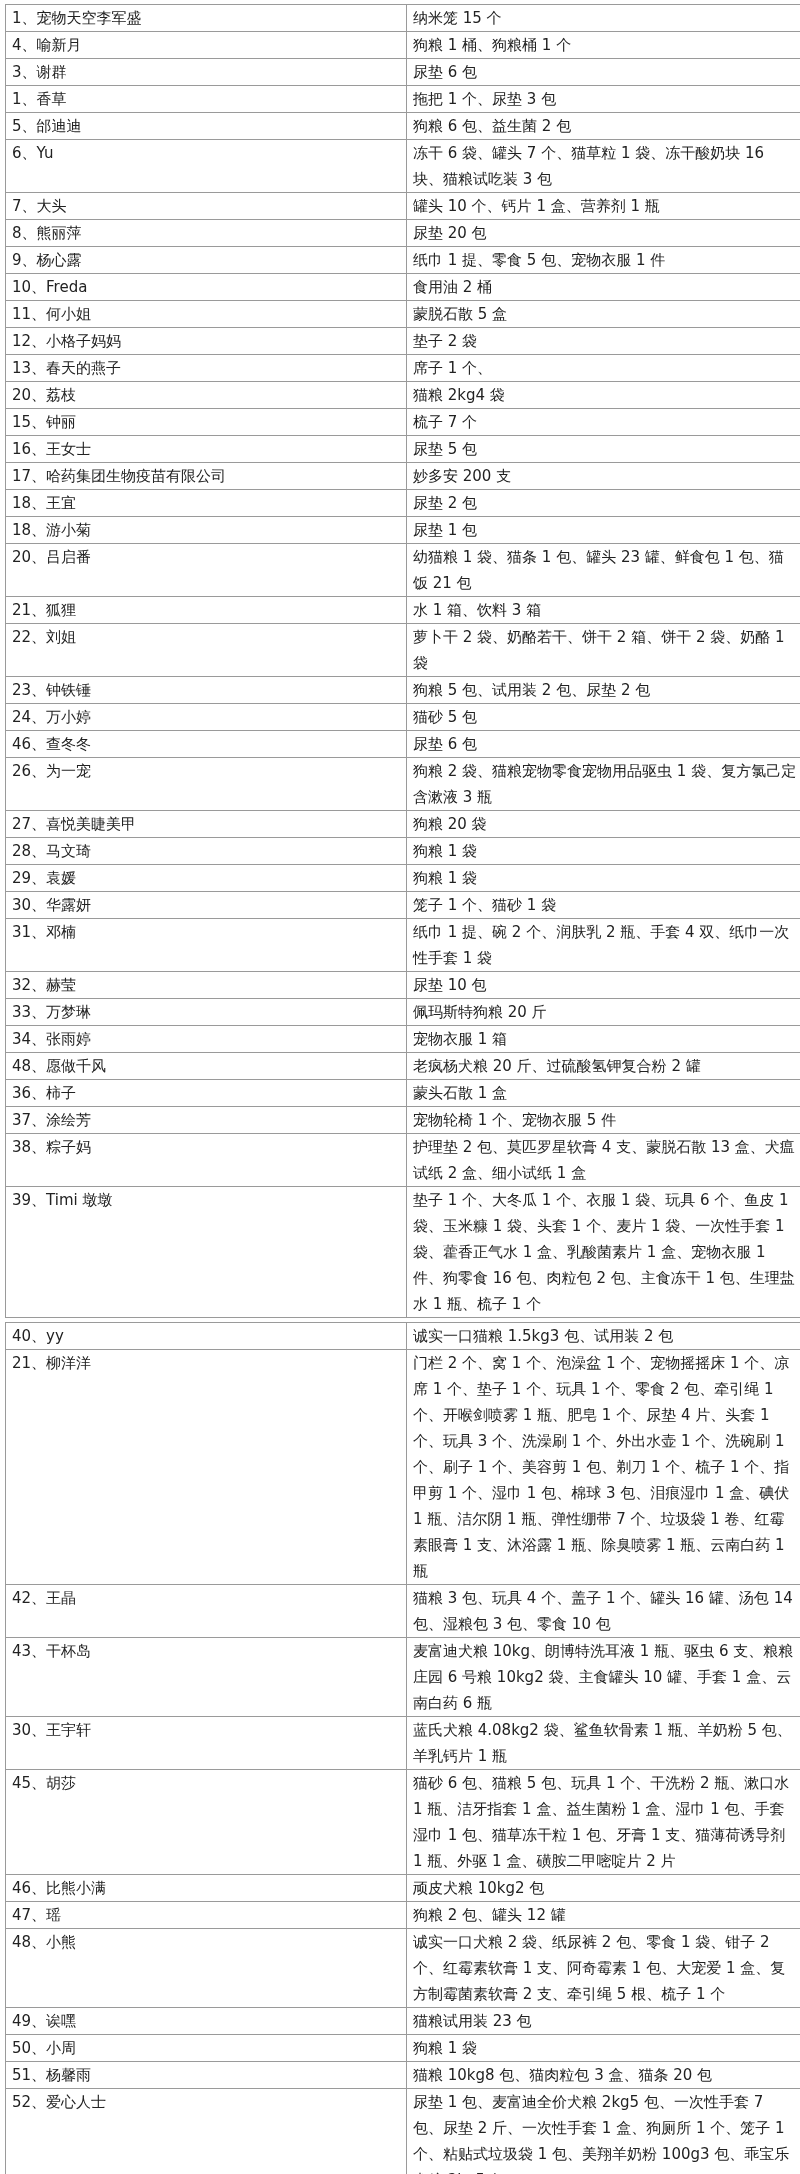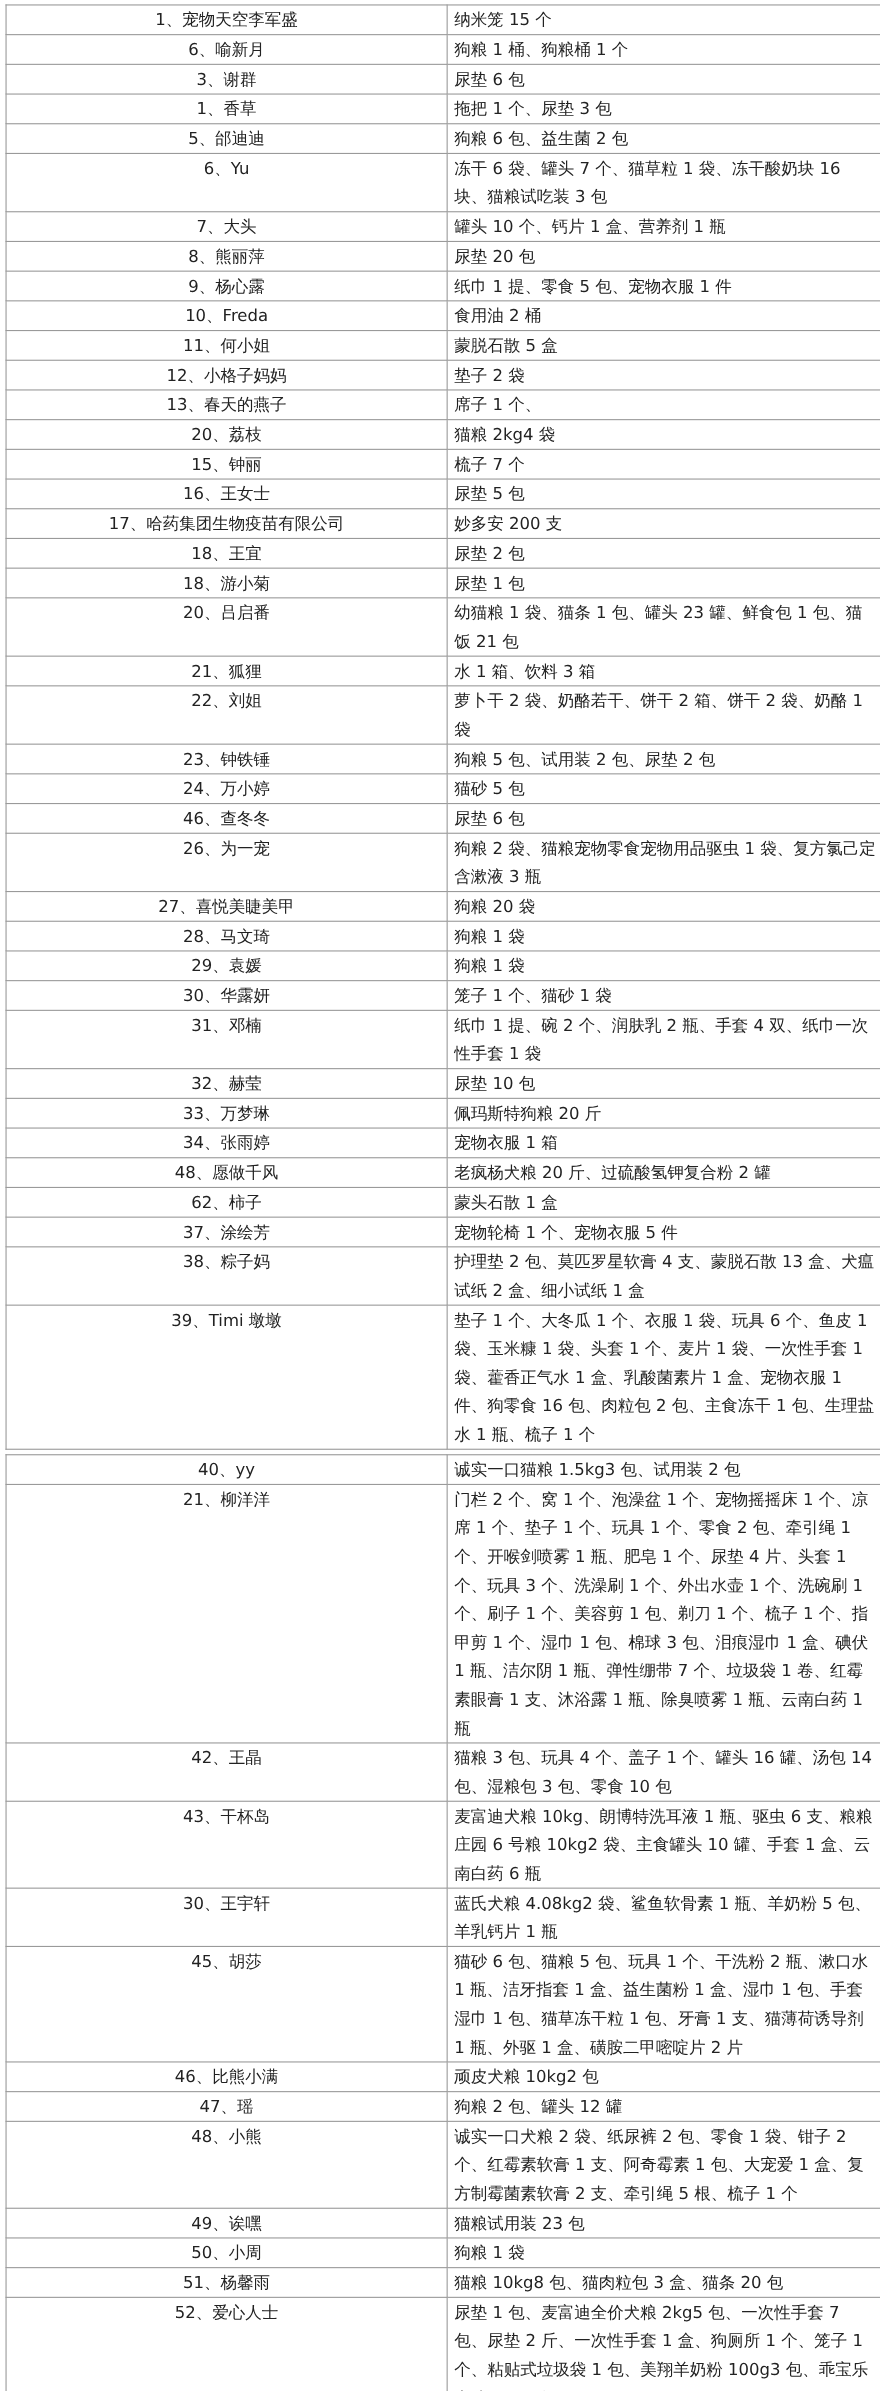--- a/index.html
+++ b/index.html
@@ -1,35 +1,35 @@
 <!DOCTYPE html>
 <html><head>
 <meta charset="utf-8">
 <style>
   html, body { margin:0; padding:0; background:#ffffff; }
   body { width:800px; height:2174px; overflow:hidden; font-family:"DejaVu Sans", sans-serif; color:#222; }
   .wrap { position:absolute; left:5px; top:4px; width:790px; }
   table { border-collapse:collapse; width:790px; table-layout:fixed; }
   td { border:1.5px solid #9a9a9a; vertical-align:top; font-size:15px; line-height:26px; padding:0 6px 0 6px; word-break:break-all; }
-  td.name { width:388px;text-align:center; }
+  td.name { width:388px; }
   td.items { width:384px; }
   tr.gap td { border:none; height:4px; padding:0; line-height:4px; }
 </style>
 </head>
 <body>
 
 <div class="wrap">
   <table>
     <tbody id="tbody1">
         <tr>
           <td class="name">1、宠物天空李军盛</td>
           <td class="items">纳米笼 15 个</td>
         </tr>
         <tr>
-          <td class="name">6、喻新月</td>
+          <td class="name">4、喻新月</td>
           <td class="items">狗粮 1 桶、狗粮桶 1 个</td>
         </tr>
         <tr>
           <td class="name">3、谢群</td>
           <td class="items">尿垫 6 包</td>
         </tr>
         <tr>
           <td class="name">1、香草</td>
           <td class="items">拖把 1 个、尿垫 3 包</td>
         </tr>
@@ -151,21 +151,21 @@
         </tr>
         <tr>
           <td class="name">34、张雨婷</td>
           <td class="items">宠物衣服 1 箱</td>
         </tr>
         <tr>
           <td class="name">48、愿做千风</td>
           <td class="items">老疯杨犬粮 20 斤、过硫酸氢钾复合粉 2 罐</td>
         </tr>
         <tr>
-          <td class="name">62、柿子</td>
+          <td class="name">36、柿子</td>
           <td class="items">蒙头石散 1 盒</td>
         </tr>
         <tr>
           <td class="name">37、涂绘芳</td>
           <td class="items">宠物轮椅 1 个、宠物衣服 5 件</td>
         </tr>
         <tr>
           <td class="name">38、粽子妈</td>
           <td class="items">护理垫 2 包、莫匹罗星软膏 4 支、蒙脱石散 13 盒、犬瘟试纸 2 盒、细小试纸 1 盒</td>
         </tr>

